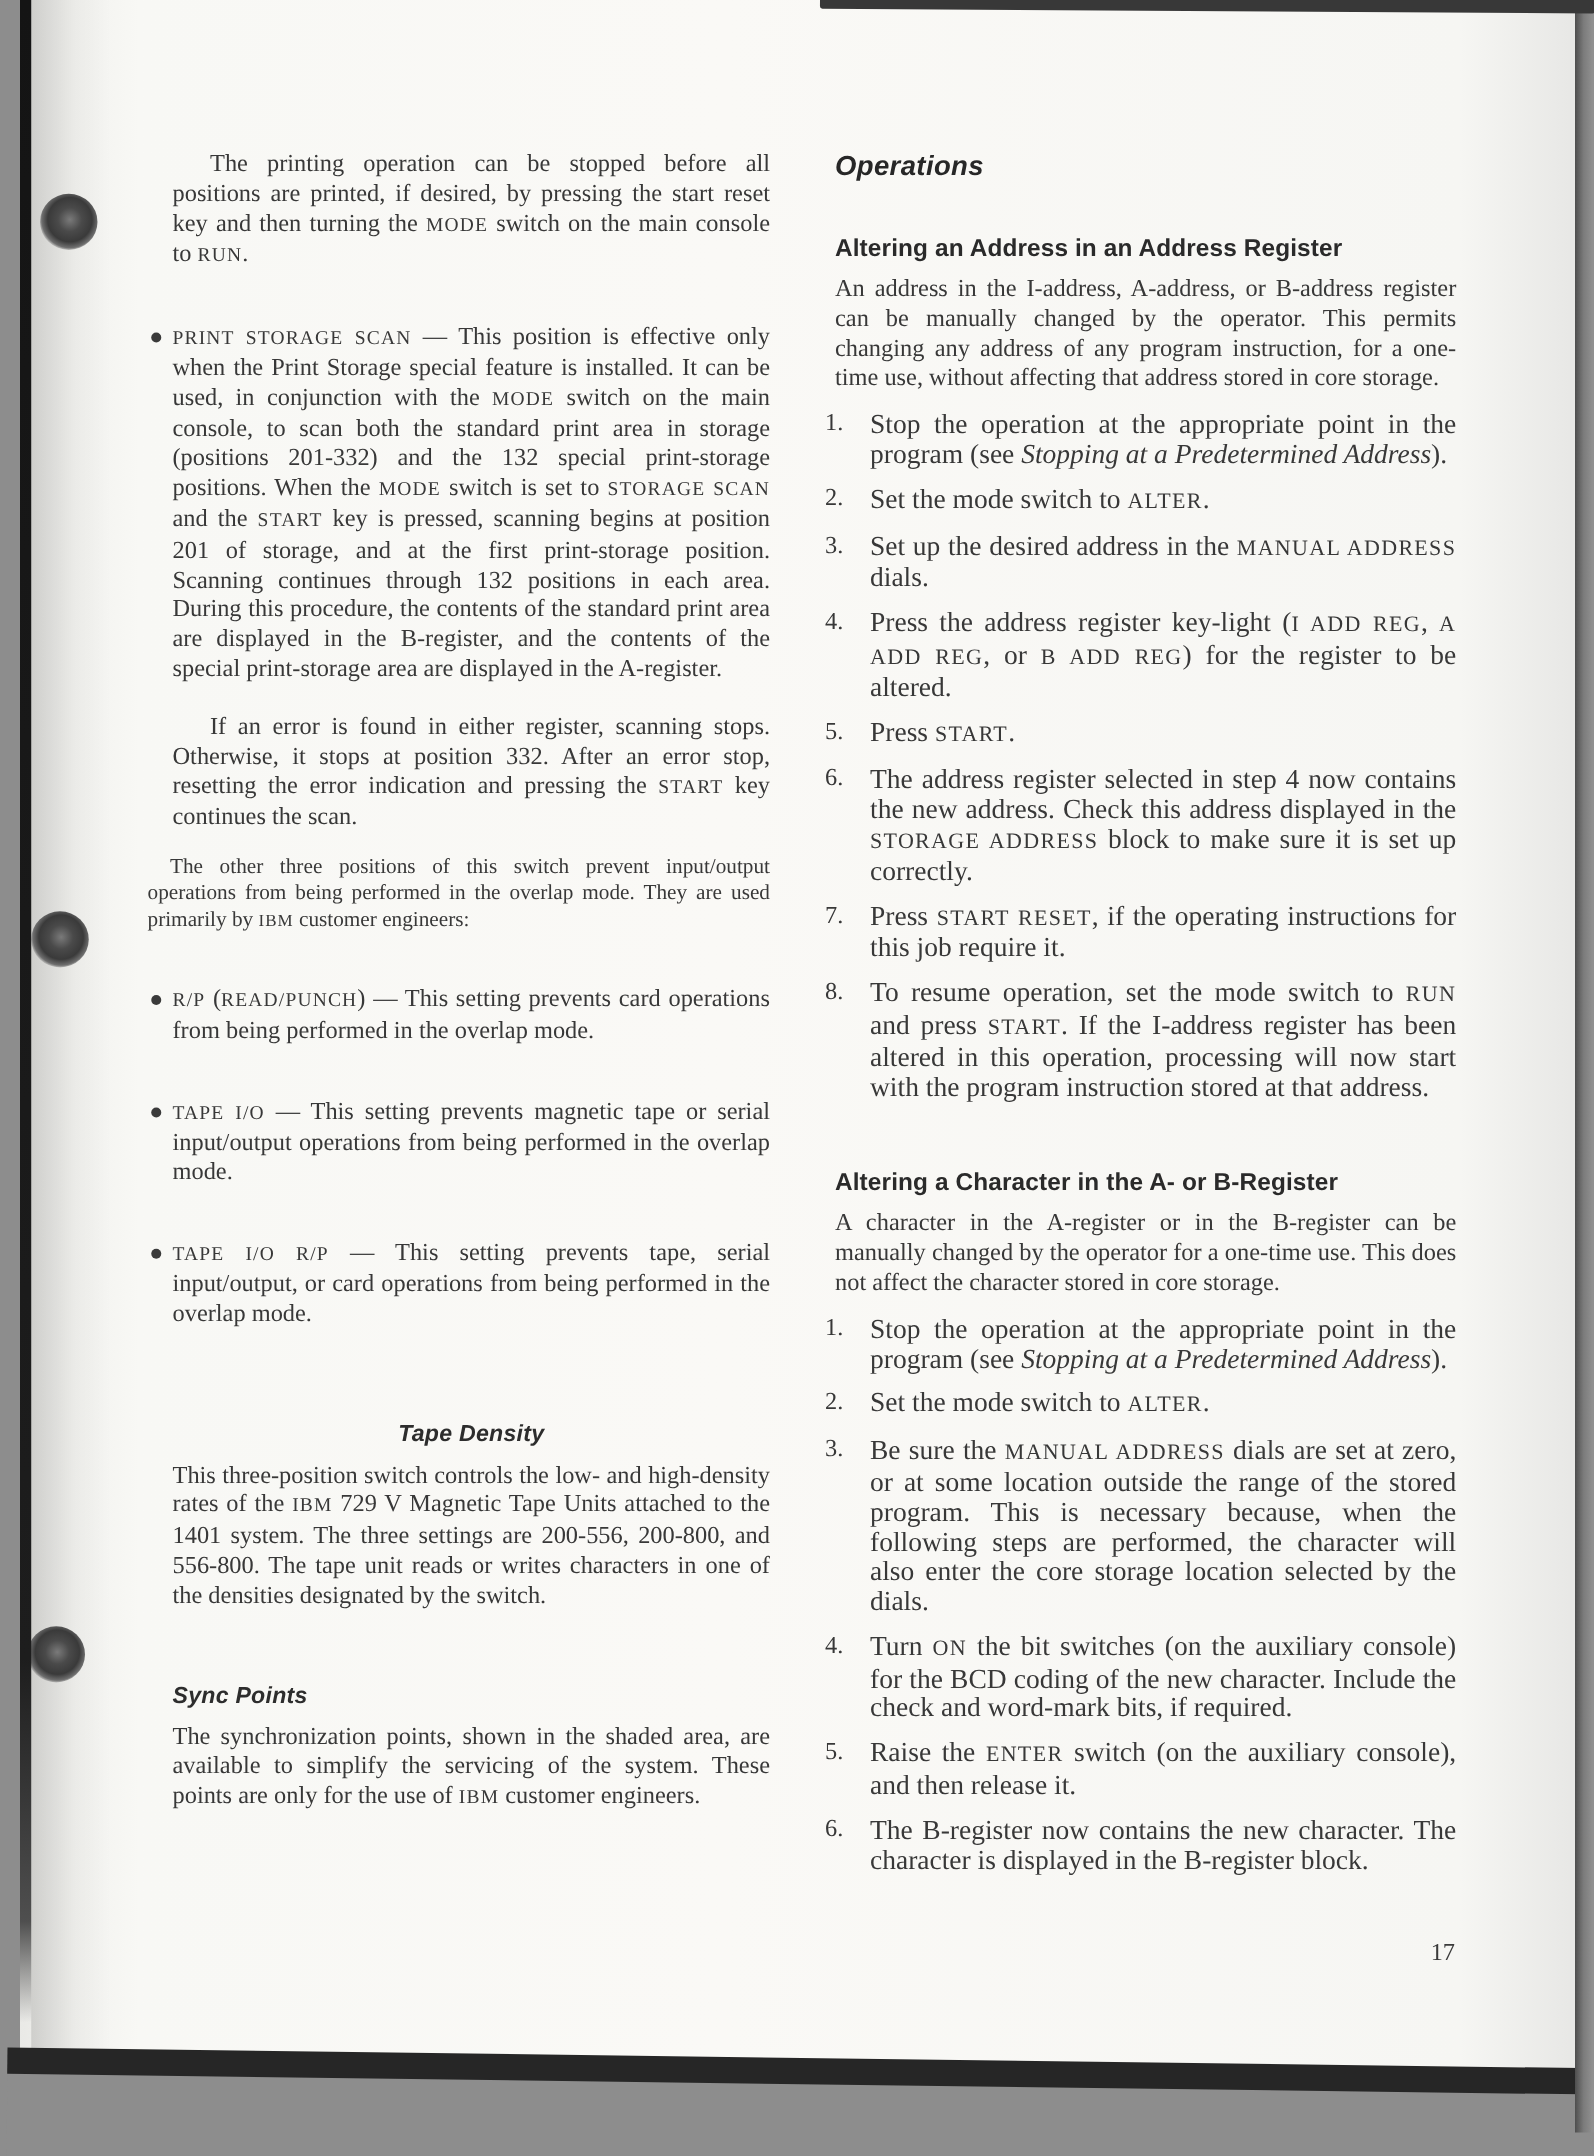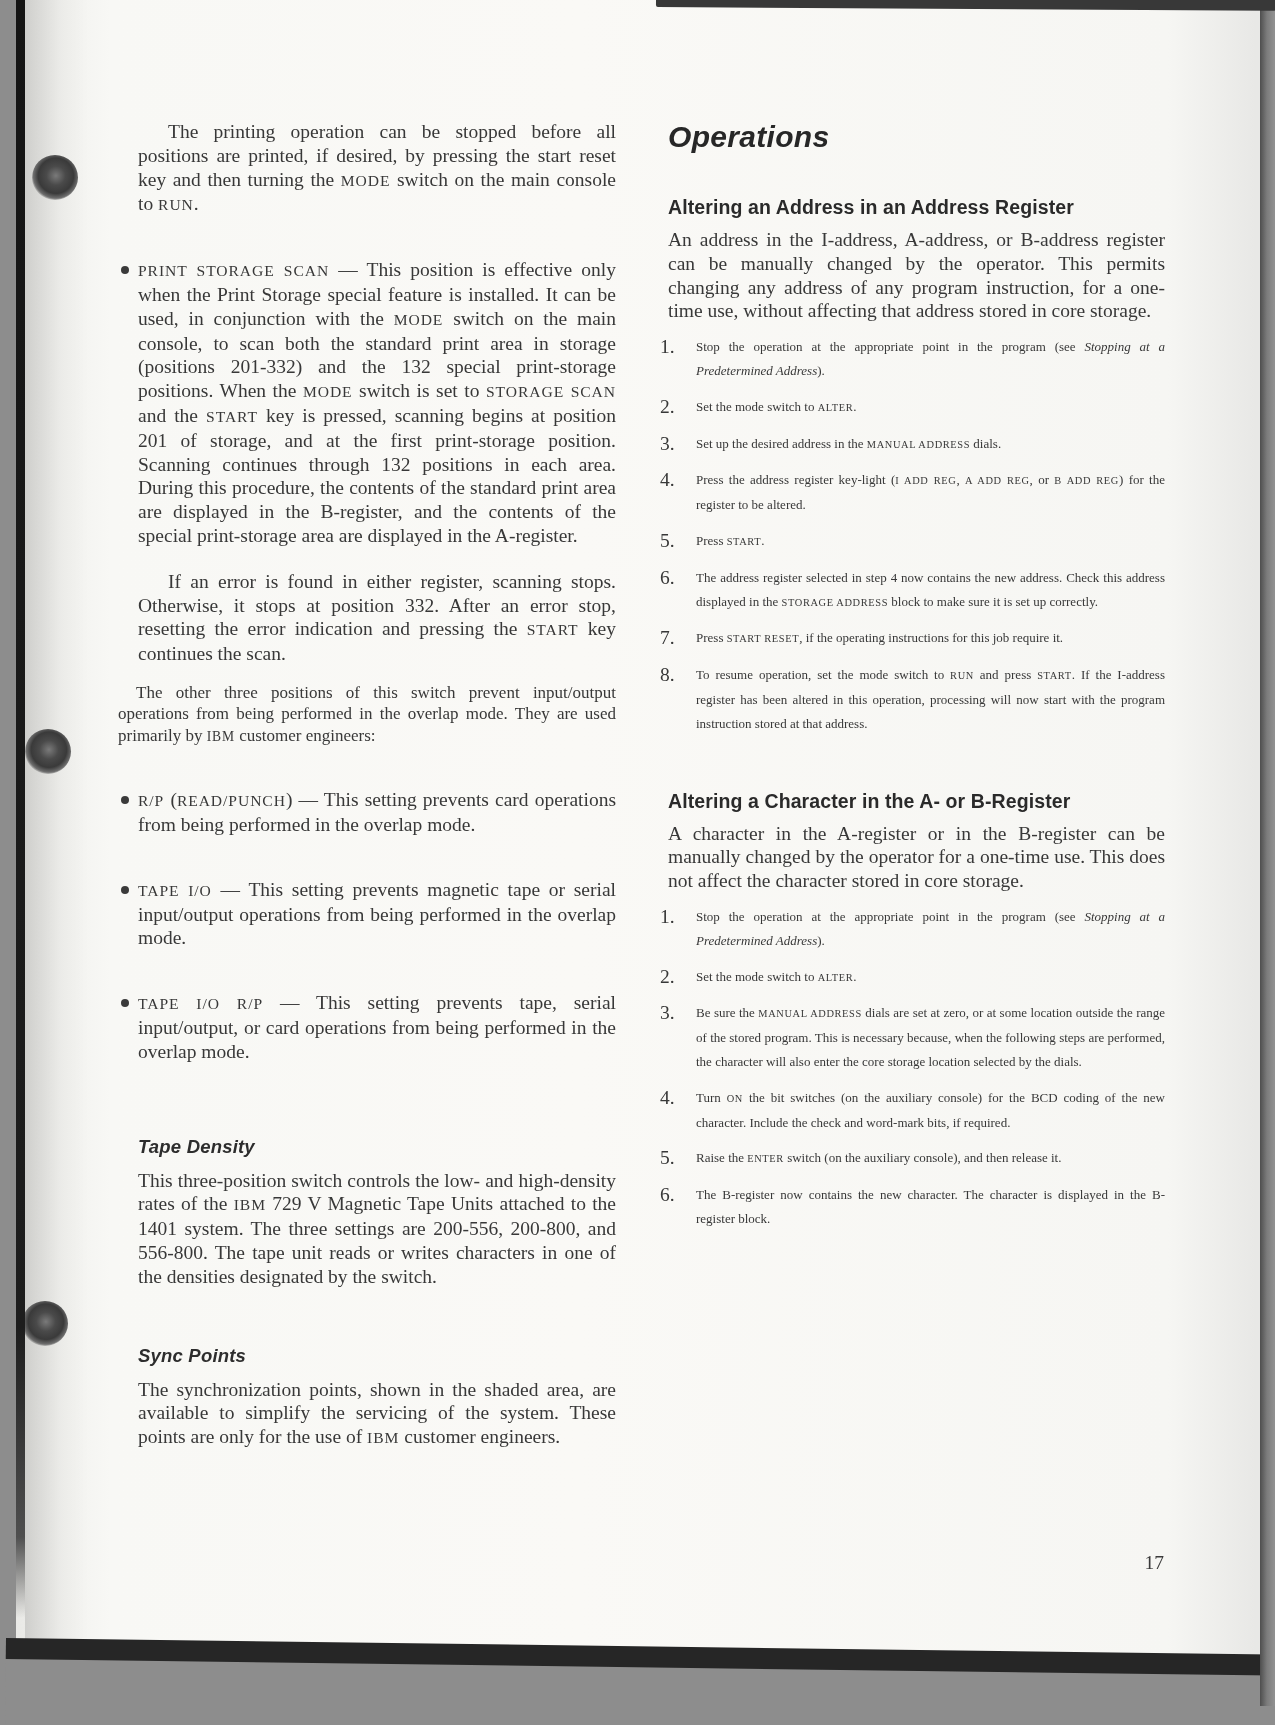--- a/index.html
+++ b/index.html
@@ -35,31 +35,31 @@
   .mb36{margin-bottom:36px;}
   .mt6{margin-top:22px;}
   .note{margin-left:-20px;margin-top:16px;width:498px;font-size:17px;line-height:21.4px;
     text-align:justify;text-indent:18px;}
   .bullets{margin-top:14px;}
   .bullet{position:relative;margin-bottom:12px;}
   .dot{position:absolute;left:-17px;top:8px;width:8px;height:8px;border-radius:50%;background:#3a3a3a;}
   .btext{display:block;font-size:19.5px;line-height:23.8px;text-align:justify;margin-top:41px;}
   .island-h{font-family:"Liberation Sans", sans-serif;font-weight:bold;font-style:italic;
     font-size:18.5px;color:#2d2d2d;margin:0 0 11px 0;letter-spacing:0.2px;}
-  .h-tape{margin-top:72px;}
+  .h-tape{margin-top:72px;text-align:center;}
   .h-sync{margin-top:56px;}
   .ops-h{font-family:"Liberation Sans", sans-serif;font-weight:bold;font-style:italic;
-    font-size:30px;color:#272727;margin:0 0 42px 0;letter-spacing:0.3px;}
+    font-size:22px;color:#272727;margin:0 0 42px 0;letter-spacing:0.3px;}
   .sub-h{font-family:"Liberation Sans", sans-serif;font-weight:bold;
     font-size:19.5px;color:#2a2a2a;margin:0 0 9px 0;letter-spacing:0.1px;}
   .sub2{margin-top:54px;}
   .steps{margin-top:12px;}
   .step{position:relative;padding-left:28px;margin-bottom:12px;}
   .num{position:absolute;left:-8px;top:0;font-size:19.5px;line-height:23.8px;}
-  .stext{display:block;font-size:13px;line-height:23.8px;text-align:justify;}
+  .stext{display:block;font-size:22px;line-height:23.8px;text-align:justify;}
   .sc{font-size:0.8em;letter-spacing:0.06em;}
   .it{font-style:italic;}
   .pagenum{position:absolute;left:1080px;top:1552px;width:68px;text-align:right;
     font-size:19.5px;color:#3a3a3a;}
 </style>
 </head>
 <body>
 
 <div class="page">
   <div class="paper"></div>

